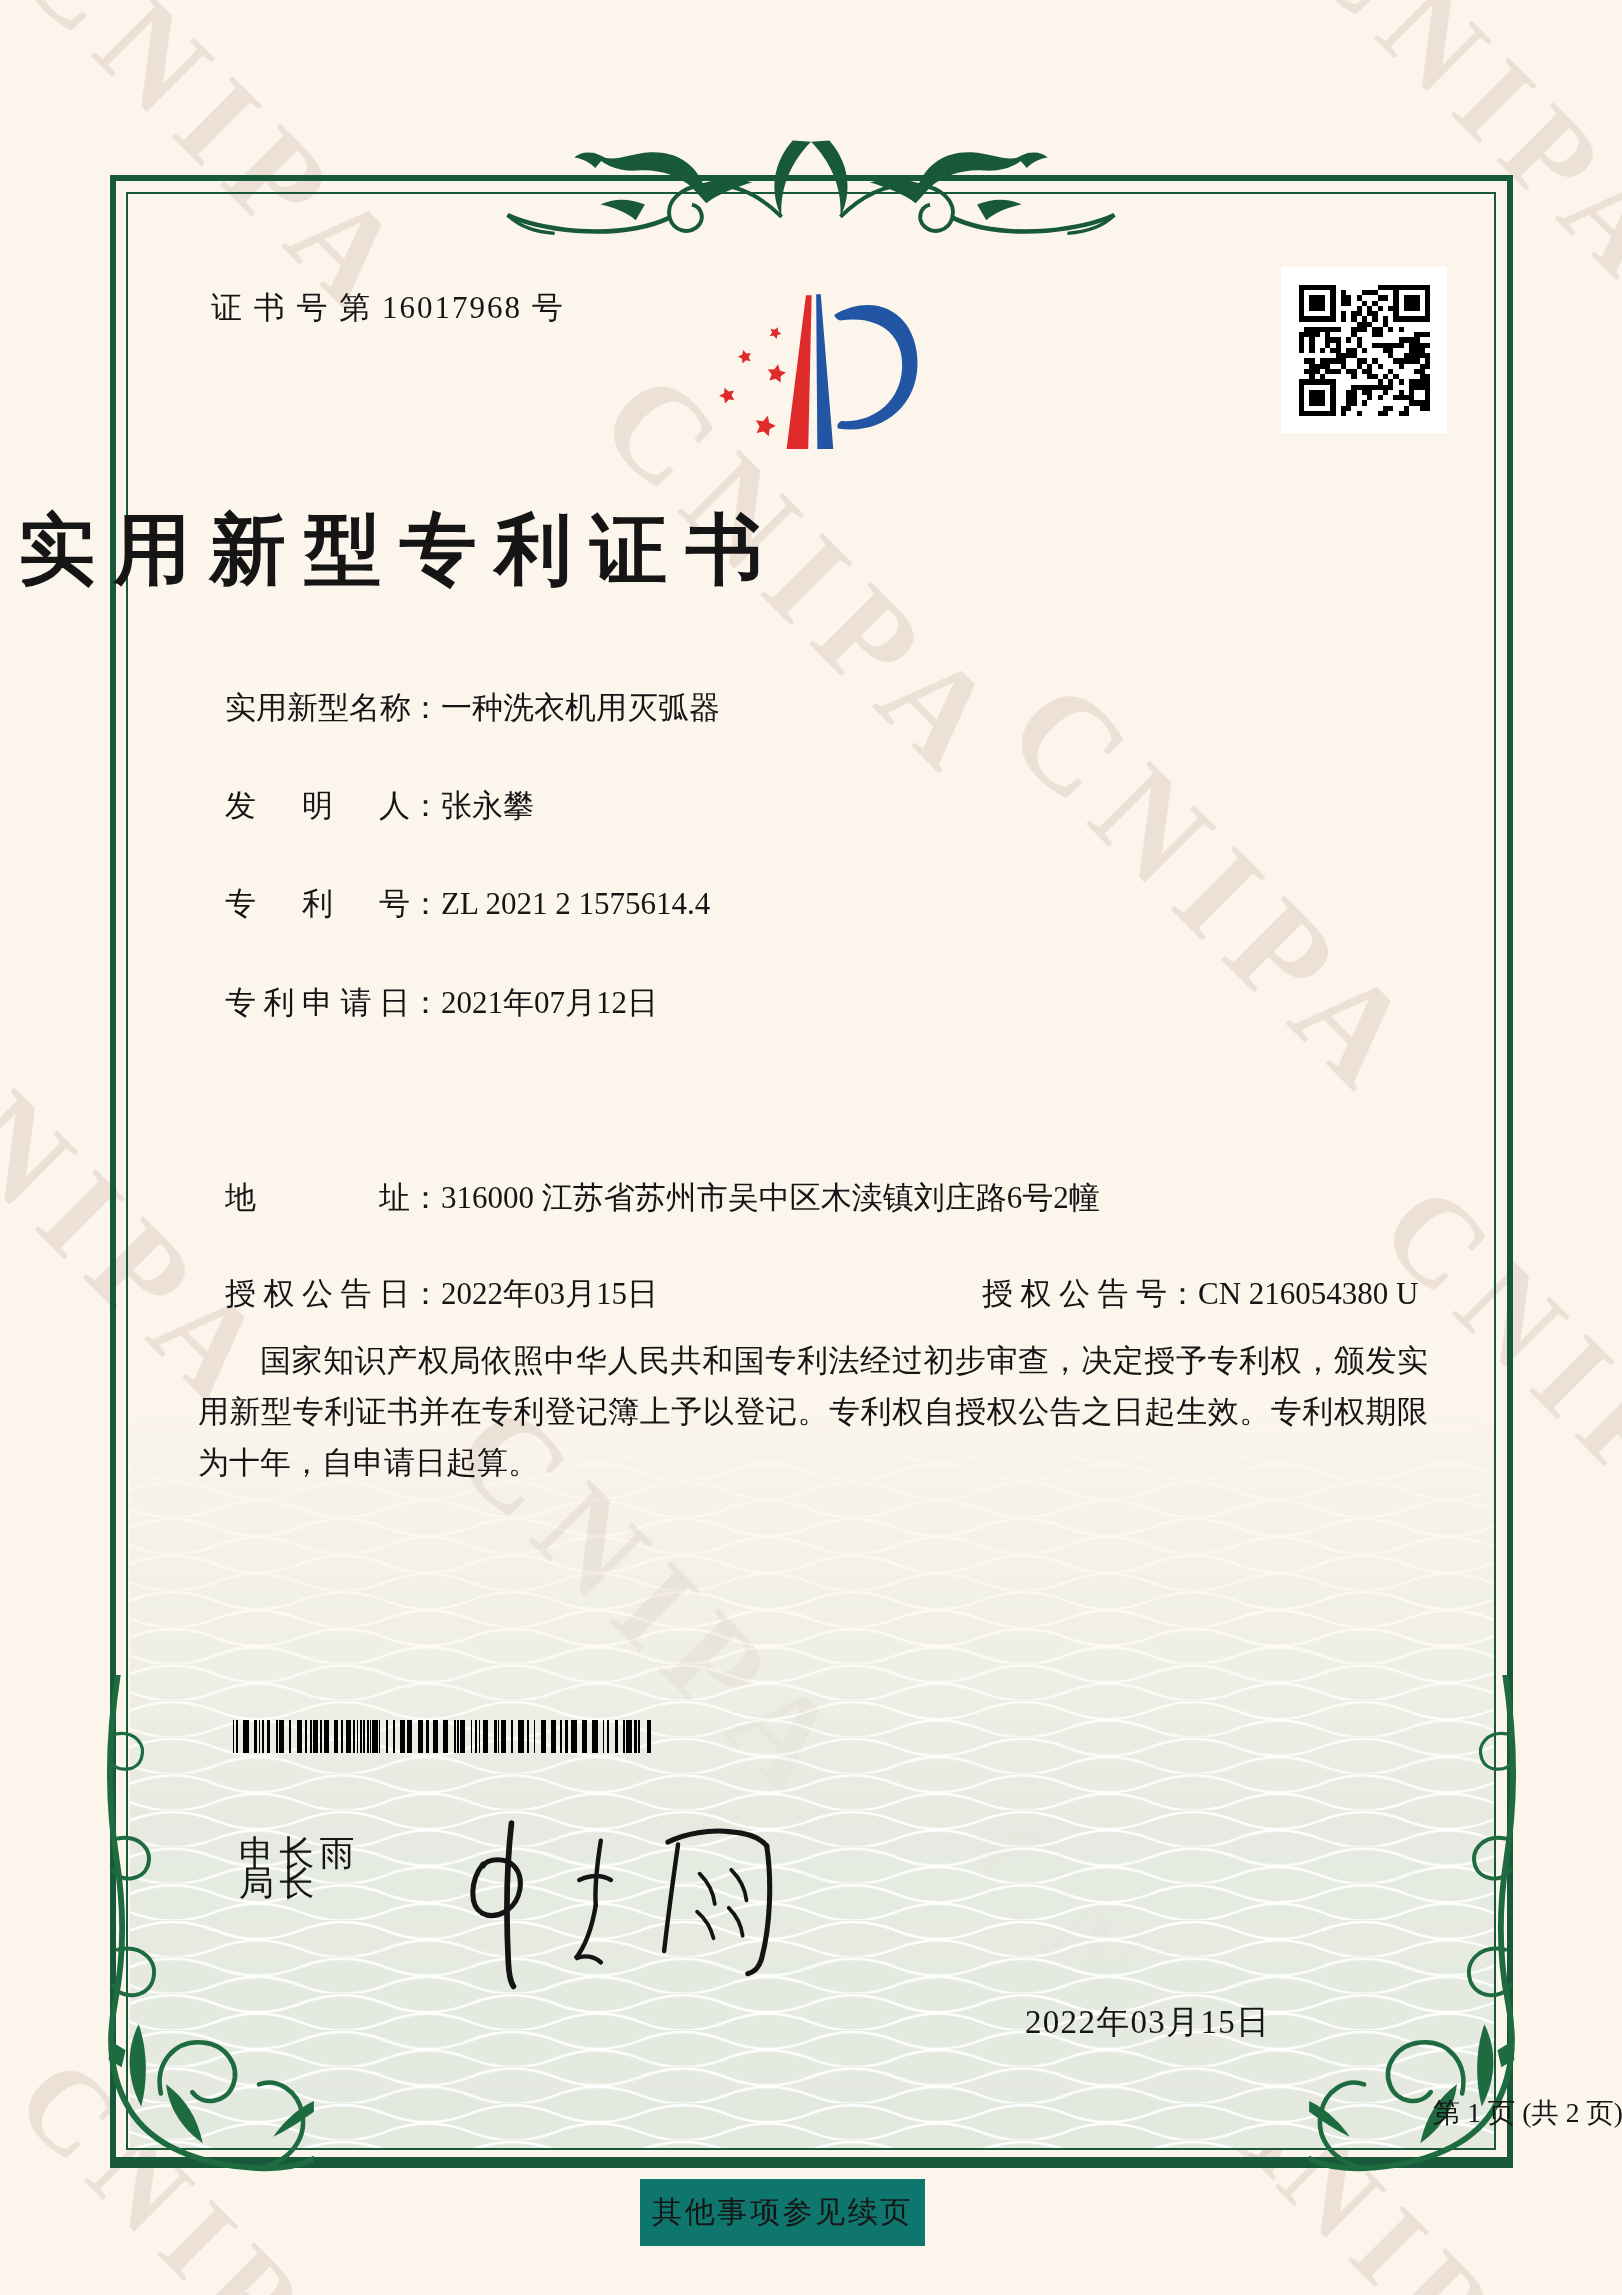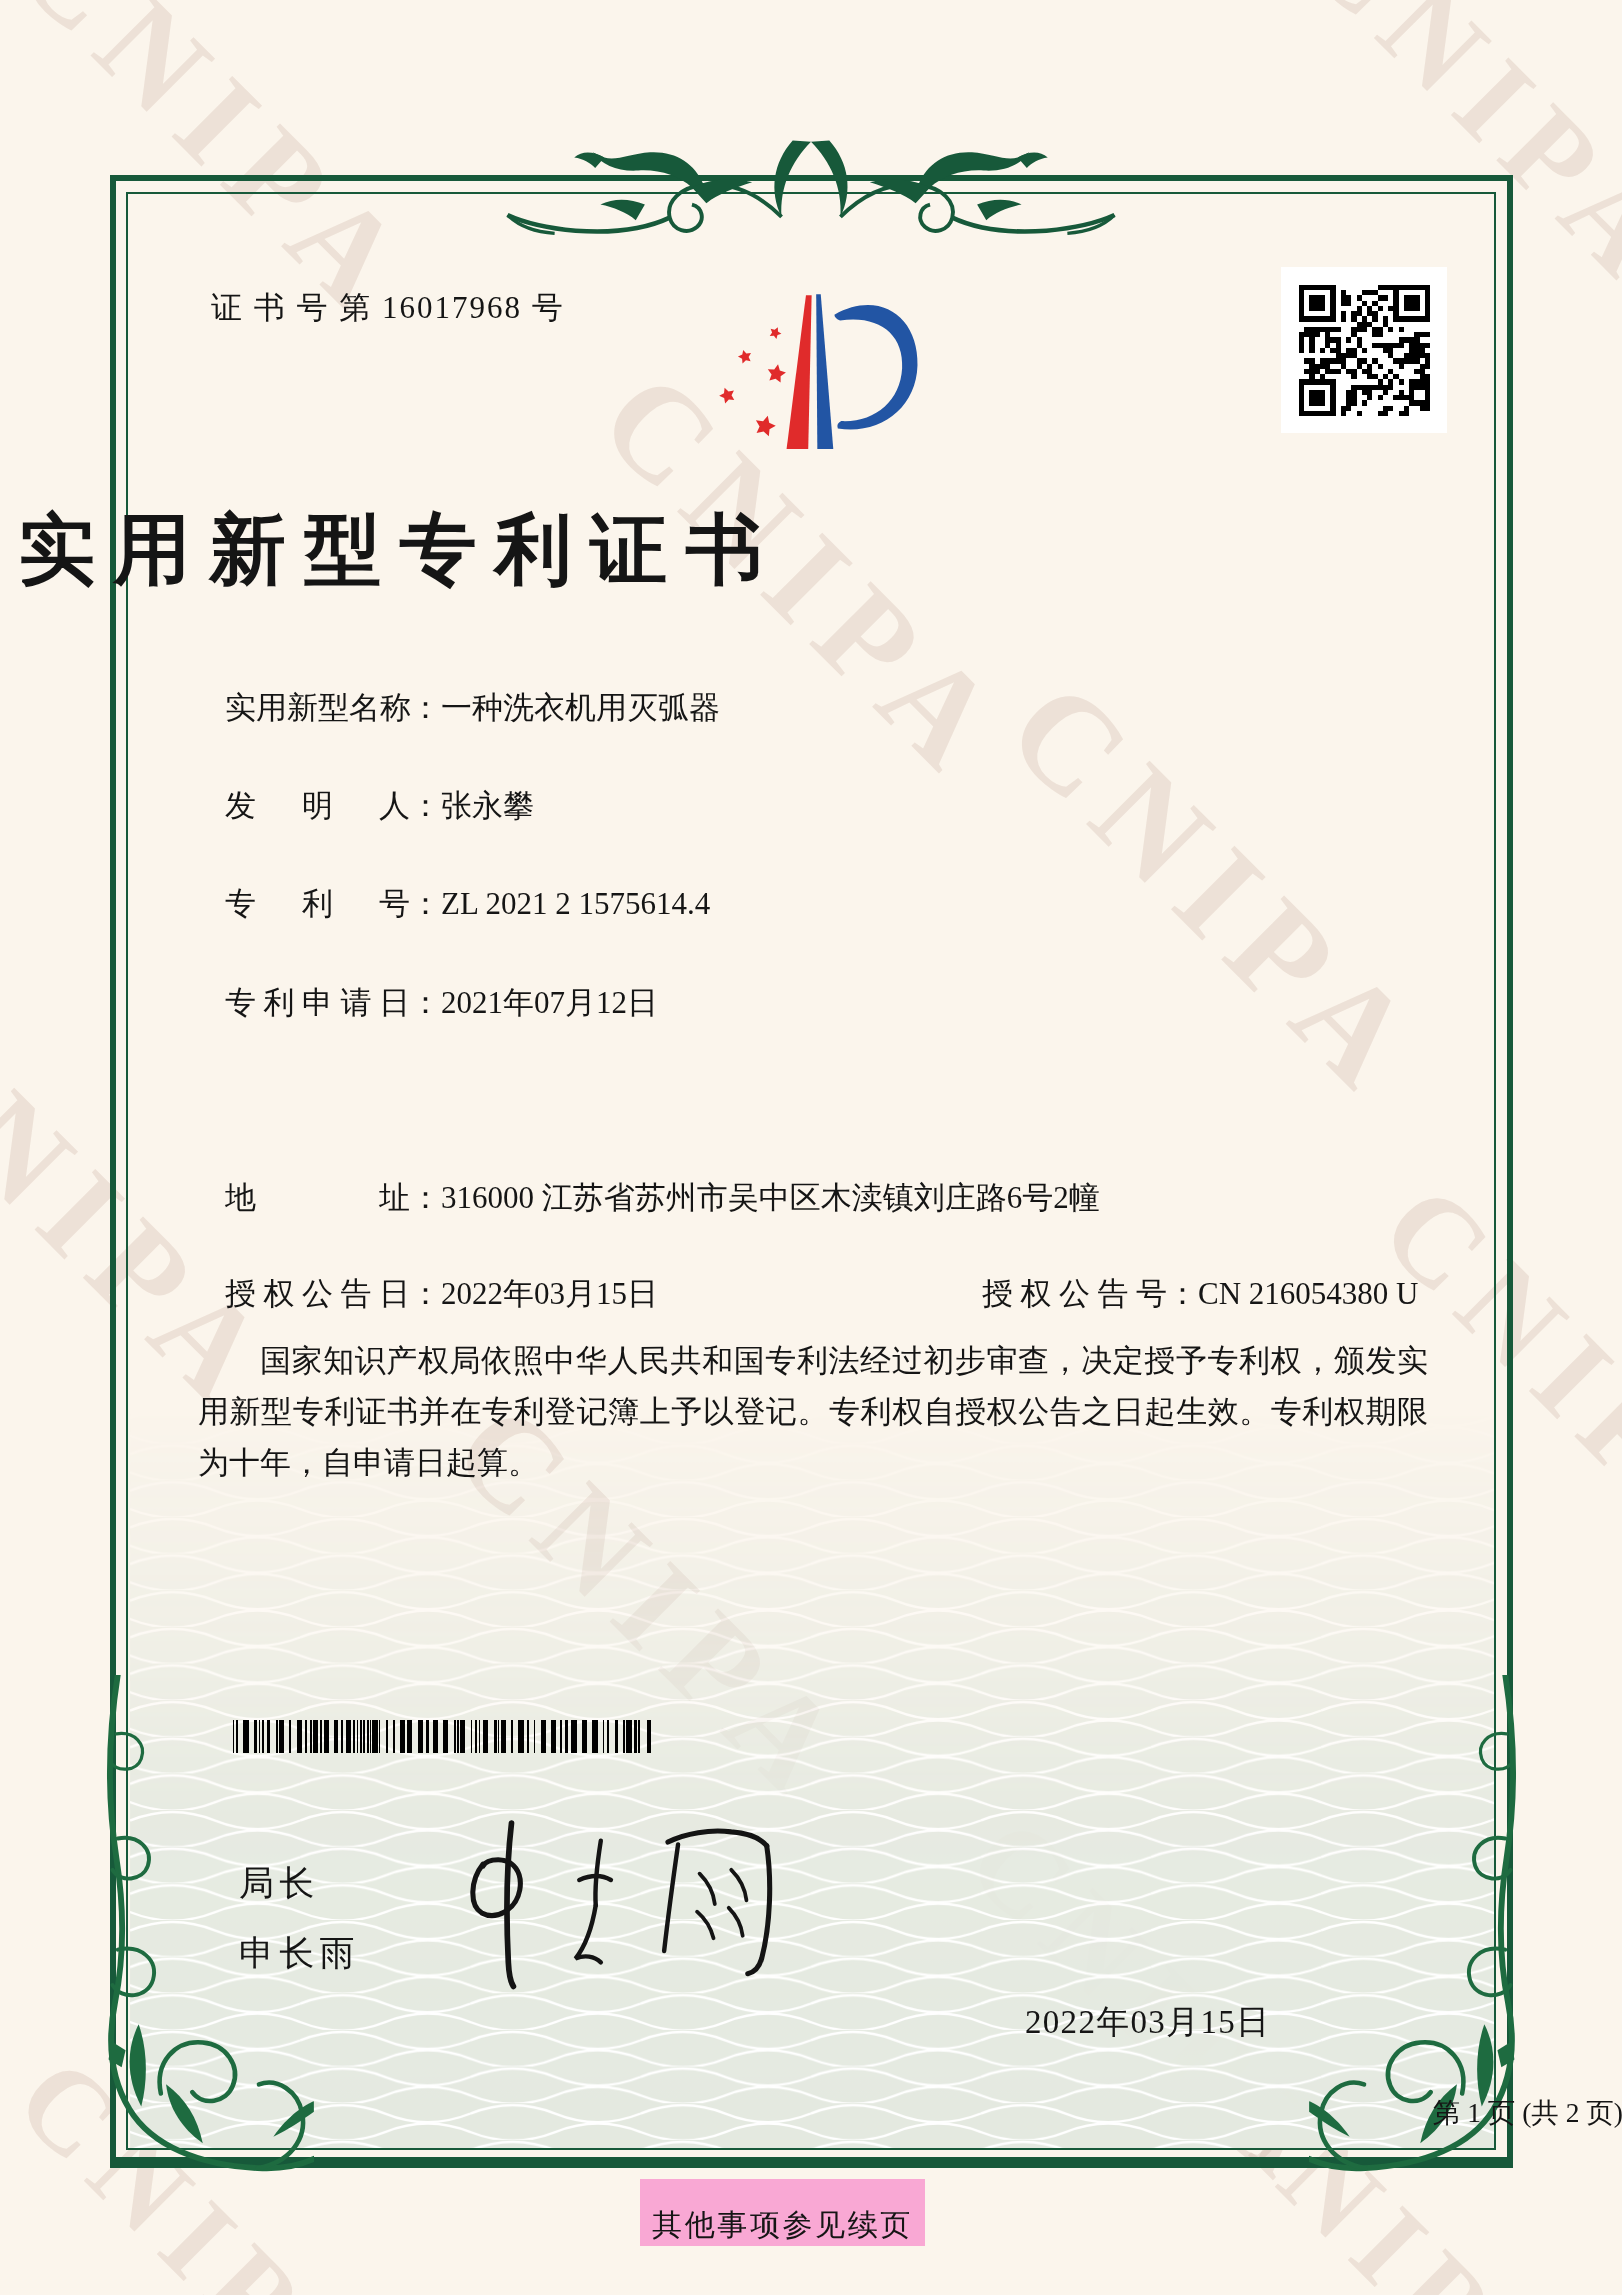--- a/index.html
+++ b/index.html
@@ -39,26 +39,26 @@
     font-size:77px;font-weight:bold;letter-spacing:18.3px;text-indent:18.3px;white-space:nowrap}
   .row{position:absolute;left:225px;font-size:31px;z-index:6;white-space:nowrap}
   .lbl{display:inline-block;width:185px;text-align:justify;text-align-last:justify;text-justify:inter-character}
   .legal{position:absolute;left:198px;top:1335px;width:1230px;z-index:6;
     font-size:31px;line-height:51px;text-align:justify}
   .legal p{text-indent:2em}
   .barcode{position:absolute;left:233px;top:1720px;z-index:6}
   .officer-title,.officer-name{position:absolute;left:239px;z-index:6;
     font-family:Liberation Mono, monospace;font-size:35px;letter-spacing:5.2px}
   .officer-title{top:1860px}
-  .officer-name{top:1930px}
+  .officer-name{top:1830px}
   .signature{position:absolute;left:445px;top:1801px;z-index:6}
   .issue-date{position:absolute;left:1025px;top:2000px;font-size:33px;letter-spacing:1.3px;z-index:6;white-space:nowrap}
   .page-num{position:absolute;left:0;top:2095px;width:100%;text-align:right;font-size:27.5px;z-index:6;white-space:nowrap}
-  .note-box{position:absolute;left:640px;top:2179px;width:285px;height:67px;background:#f9a8d4;z-index:6;
-    display:flex;align-items:flex-end;justify-content:center;font-size:30px;letter-spacing:2.6px;white-space:nowrap}
+  .note-box{position:absolute;left:640px;top:2179px;width:285px;height:67px;background:#0f766e;z-index:6;
+    display:flex;align-items:center;justify-content:center;font-size:30px;letter-spacing:2.6px;white-space:nowrap}
 </style>
 </head>
 <body>
 
 <div class="page">
 
   <div class="wm" style="left:216px;top:118px;font-size:131px">CNIPA</div>
   <div class="wm" style="left:1492px;top:98px;font-size:124px">CNIPA</div>
   <div class="wm" style="left:805px;top:576px;font-size:134px">CNIPA</div>
   <div class="wm" style="left:1217px;top:890px;font-size:137px">CNIPA</div>

